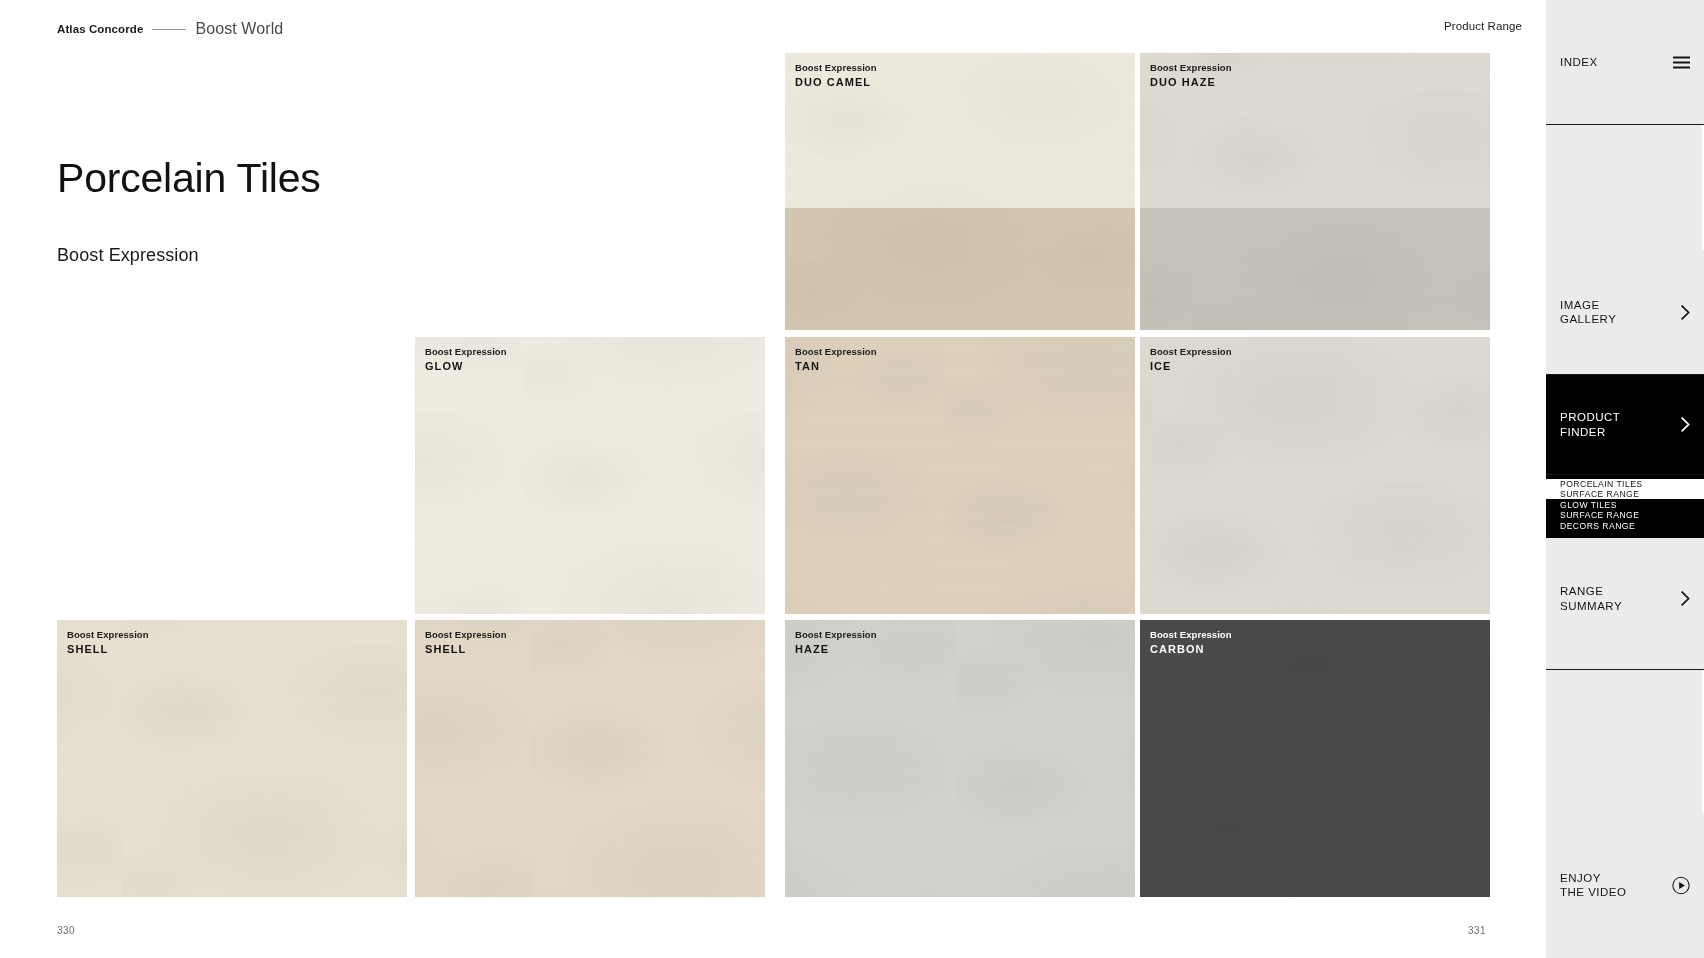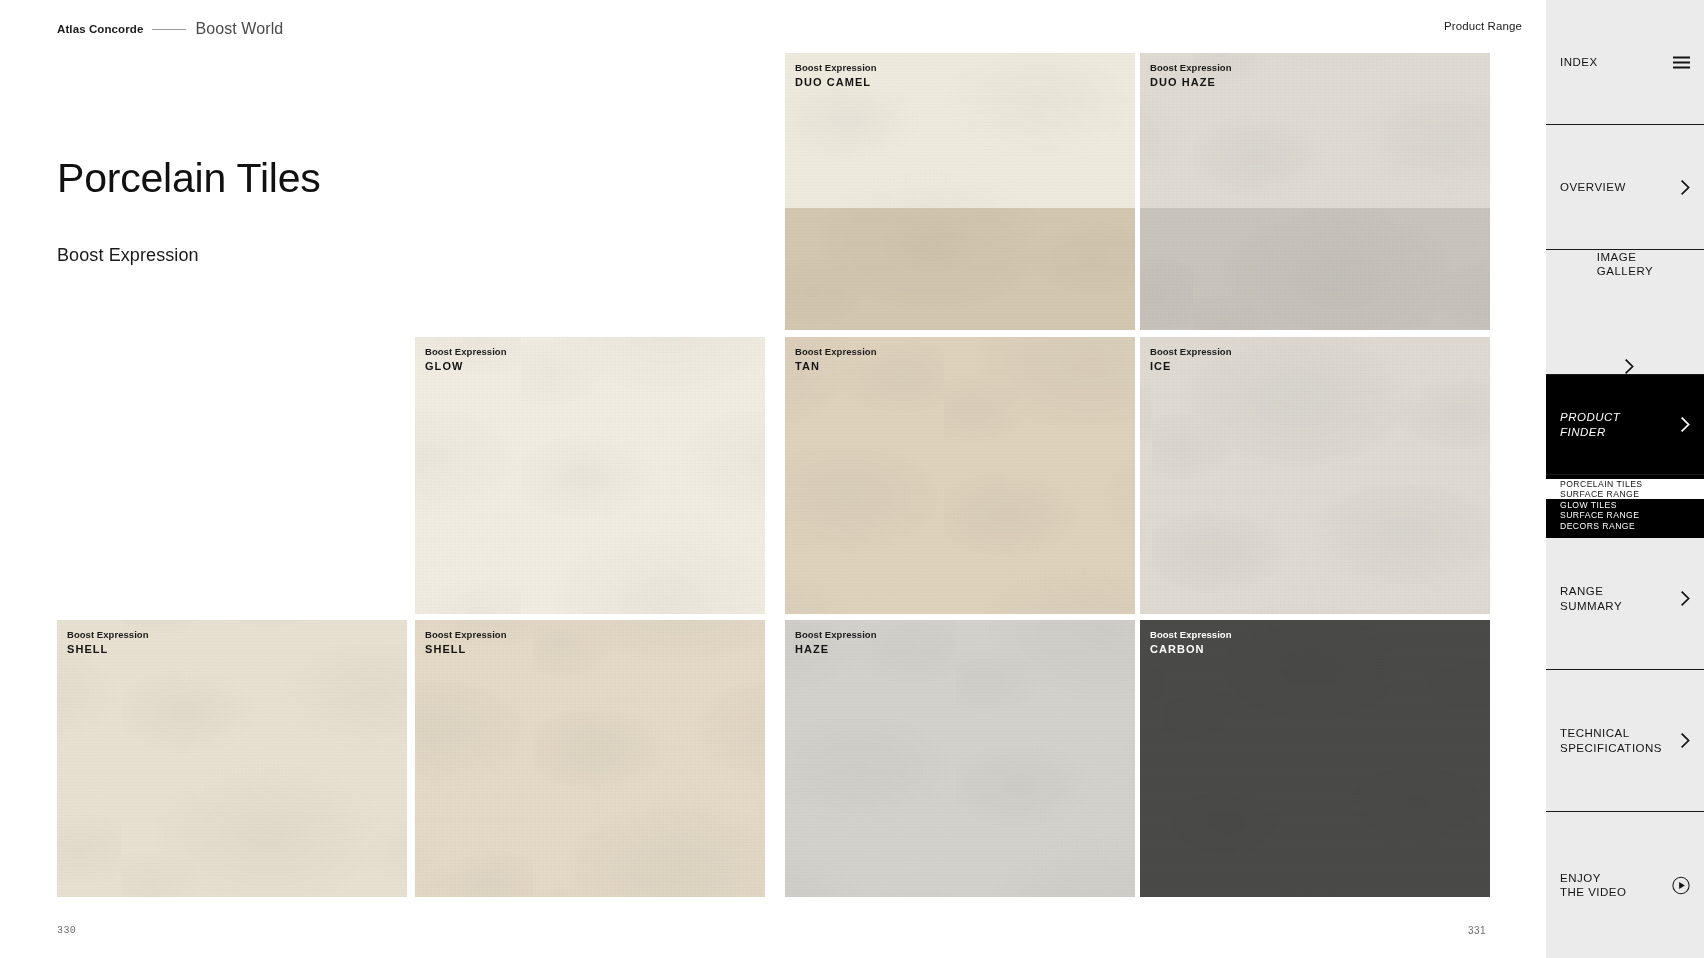--- a/index.html
+++ b/index.html
@@ -18,21 +18,21 @@
   .brand { position:absolute; left:57px; top:20px; display:flex; align-items:center; gap:0px; }
   .brand-name { font-size: 11.5px; font-weight: 700; color:#1b1b1b; letter-spacing: .1px; }
   .brand-rule { display:inline-block; width:34px; height:1px; background:#9a9a9a; margin:0 9px; }
   .brand-sub { font-size: 16px; font-weight: 400; color:#4a4a4a; letter-spacing:.1px; }
   .topbar-right { position:absolute; right:24px; top:20px; font-size:11.5px; font-weight:400; color:#1b1b1b; letter-spacing:.1px; }
 
   .headline { position:absolute; left:57px; top:157px; font-size:41px; font-weight:300; color:#111; letter-spacing:-0.2px; line-height:1.05; }
   .subhead  { position:absolute; left:57px; top:245px; font-size:18px; font-weight:300; color:#1a1a1a; letter-spacing:.1px; }
 
   .folio { position:absolute; bottom:22px; font-size:10px; color:#6d6d6d; letter-spacing:.4px; }
-  .folio.left { left:57px;font-family:Liberation Mono, monospace; }
+  .folio.left { left:57px; }
   .folio.right { left:1468px; }
 
   
   .tile { position:absolute; overflow:hidden; }
   .tile .surf { position:absolute; inset:0; }
   
   .tex {
     position:absolute; inset:0;
     background-repeat: repeat;
     opacity:.55;
@@ -66,21 +66,21 @@
   .sidebar { position:absolute; left:1546px; top:0; width:156px; height:958px; background:#ebebeb; }
   .navsec {
     position:relative; width:158px; background:#ebebeb;
     display:flex; align-items:center; padding:0 14px 0 14px;
     border-bottom:1px solid #1a1a1a;
   }
   .navsec:last-child { border-bottom:none; }
   .navsec .lbl { font-size:11.5px; font-weight:500; letter-spacing:.5px; color:#141414; line-height:1.25; flex:1; }
   .navsec .gl  { width:18px; display:flex; align-items:center; justify-content:flex-end; color:#141414; }
   .navsec.active { background:#000; }
-  .navsec.active .lbl { color:#fff;font-style:italic; }
+  .navsec.active .lbl { color:#fff; }
   .navsec.active .gl { color:#fff; }
 
   .chev { display:block; }
   .burger { display:block; }
   .playc  { display:block; }
 
   .submenu { position:absolute; left:0; width:158px; background:#000; padding:4px 0 7px 0; }
   .subitem { font-size:8.6px; letter-spacing:.45px; line-height:1.18; color:#ffffff; padding:0 0 0 14px; white-space:nowrap; }
   .subitem.sel { background:#ffffff; color:#111111; }
   .subgroup { margin-top:1px; }
@@ -198,54 +198,38 @@
       <div class="navsec" style="position: absolute; left: 0px; top: 0px; height: 125px;">
         <div class="lbl">INDEX</div>
         <div class="gl">
           <svg class="burger" width="17" height="13" viewBox="0 0 17 13">
       <rect x="0" y="0.5" width="17" height="2" fill="currentColor"></rect>
       <rect x="0" y="5.5" width="17" height="2" fill="currentColor"></rect>
       <rect x="0" y="10.5" width="17" height="2" fill="currentColor"></rect>
           </svg>
         </div>
       </div>
-      <div class="navsec" style="position: absolute; left: 0px; top: 125px; height: 125px;">
-        <div class="lbl">OVERVIEW</div>
+      <div class="navsec" style="position: absolute; left: 0px; top: 250px; height: 125px;">
+        <div class="lbl">IMAGE<br>GALLERY</div>
         <div class="gl">
           <svg class="chev" width="9" height="15" viewBox="0 0 9 15">
     <polyline points="1.2,1.2 7.6,7.5 1.2,13.8" fill="none" stroke="currentColor" stroke-width="1.7" stroke-linecap="square"></polyline>
           </svg>
         </div>
       </div>
-      <div class="navsec" style="position: absolute; left: 0px; top: 250px; height: 125px; flex-direction: column;">
-        <div class="lbl">IMAGE<br>GALLERY</div>
+      <div class="navsec active" style="position: absolute; left: 0px; top: 375px; height: 100px;">
+        <div class="lbl">PRODUCT<br>FINDER</div>
         <div class="gl">
           <svg class="chev" width="9" height="15" viewBox="0 0 9 15">
     <polyline points="1.2,1.2 7.6,7.5 1.2,13.8" fill="none" stroke="currentColor" stroke-width="1.7" stroke-linecap="square"></polyline>
           </svg>
         </div>
       </div>
-      <div class="navsec active" style="position: absolute; left: 0px; top: 375px; height: 100px;">
-        <div class="lbl">PRODUCT<br>FINDER</div>
-        <div class="gl">
-          <svg class="chev" width="9" height="15" viewBox="0 0 9 15">
-    <polyline points="1.2,1.2 7.6,7.5 1.2,13.8" fill="none" stroke="currentColor" stroke-width="1.7" stroke-linecap="square"></polyline>
-          </svg>
-        </div>
-      </div>
       <div class="navsec" style="position: absolute; left: 0px; top: 528px; height: 142px;">
         <div class="lbl">RANGE<br>SUMMARY</div>
-        <div class="gl">
-          <svg class="chev" width="9" height="15" viewBox="0 0 9 15">
-    <polyline points="1.2,1.2 7.6,7.5 1.2,13.8" fill="none" stroke="currentColor" stroke-width="1.7" stroke-linecap="square"></polyline>
-          </svg>
-        </div>
-      </div>
-      <div class="navsec" style="position: absolute; left: 0px; top: 670px; height: 142px;">
-        <div class="lbl">TECHNICAL<br>SPECIFICATIONS</div>
         <div class="gl">
           <svg class="chev" width="9" height="15" viewBox="0 0 9 15">
     <polyline points="1.2,1.2 7.6,7.5 1.2,13.8" fill="none" stroke="currentColor" stroke-width="1.7" stroke-linecap="square"></polyline>
           </svg>
         </div>
       </div>
       <div class="navsec" style="position: absolute; left: 0px; top: 812px; height: 146px; border-bottom: none; align-items: center;">
         <div class="lbl">ENJOY<br>THE VIDEO</div>
         <div class="gl">
           <svg class="playc" width="21" height="21" viewBox="0 0 21 21">

